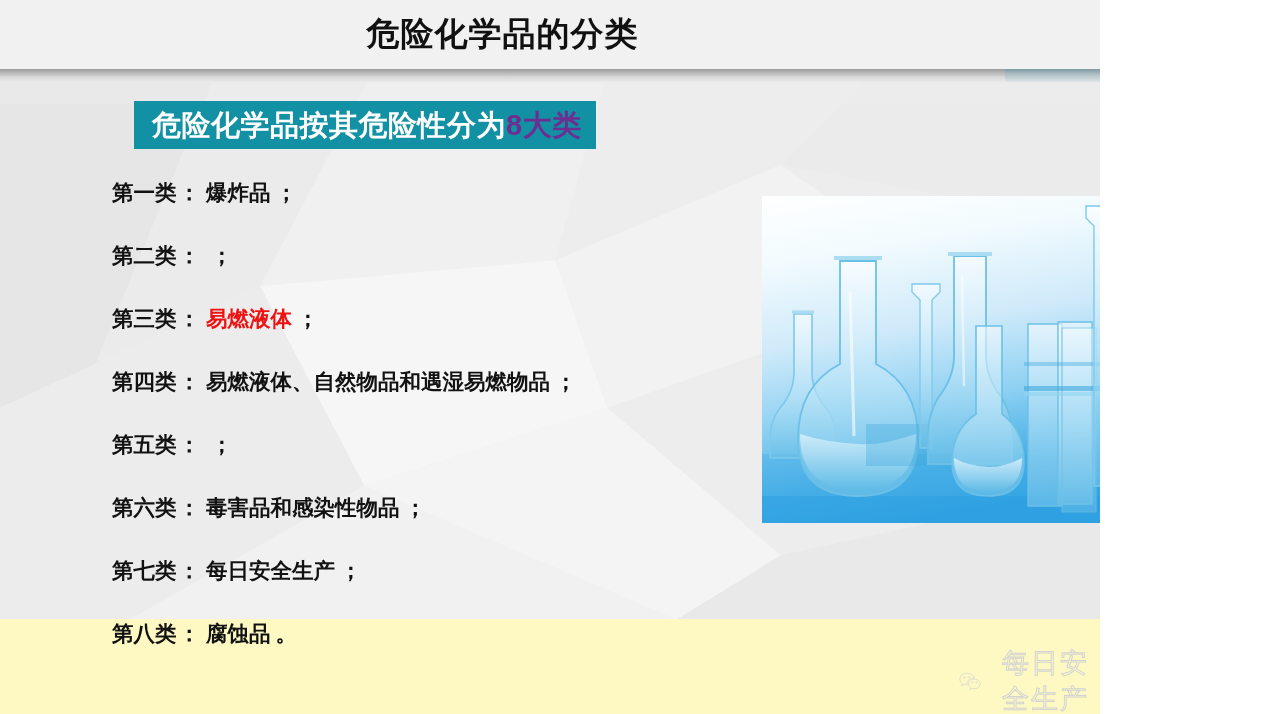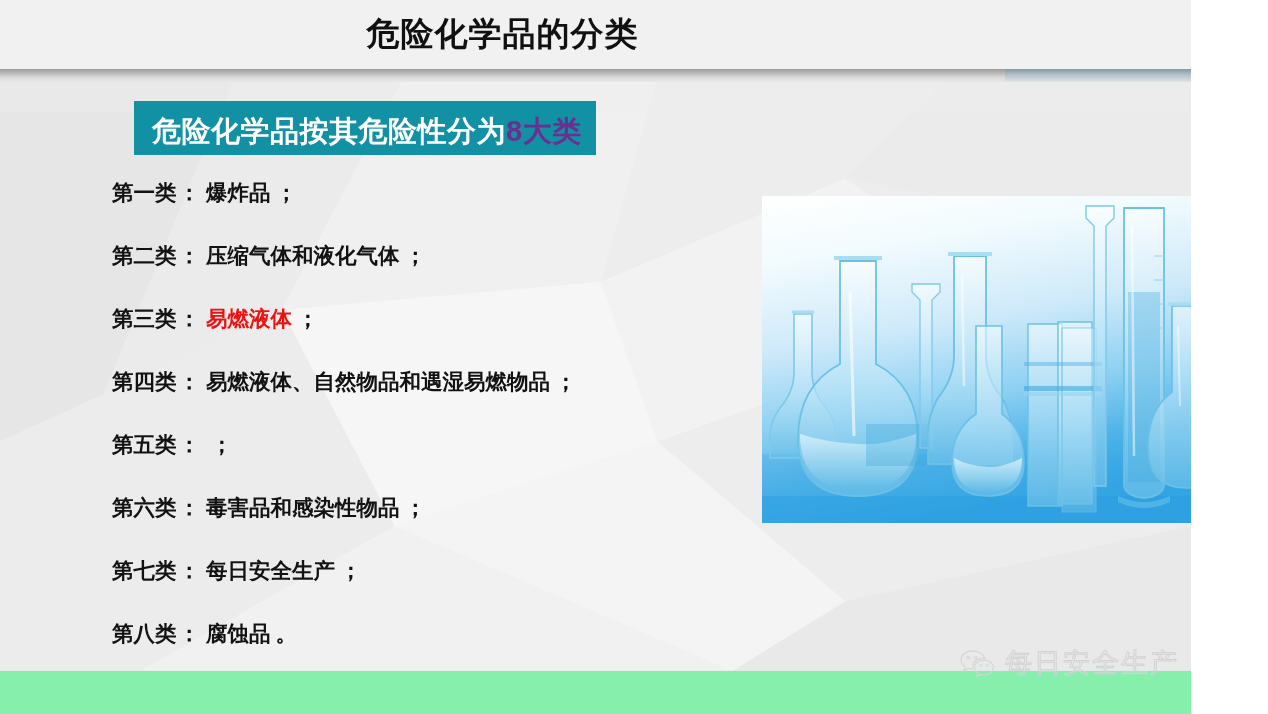--- a/index.html
+++ b/index.html
@@ -8,23 +8,23 @@
   }
   body {
     width: 1268px;
     height: 714px;
     font-family: "Liberation Sans", sans-serif;
     overflow: hidden;
   }
 
   #slide {
     position: relative;
-    width: 1191px;
+    width: 1100px;
     height: 714px;
-    background: #86efac;
+    background: #fef9c3;
     overflow: hidden;
     text-align: center;
   }
 
   
   .bg-facets {
     position: absolute;
     inset: 0;
     z-index: 0;
     pointer-events: none;
@@ -91,21 +91,21 @@
     font-weight: bold;
     letter-spacing: 1px;
   }
 
   
   .banner {
     position: absolute;
     left: 134px;
     top: 101px;
     height: 46px;
-    padding: 8px 14px 0 18px;
+    padding: 2px 14px 0 18px;
     background: #1191a3;
     display: flex;
     align-items: center;
     z-index: 5;
   }
   .banner-text {
     font-size: 29px;
     font-weight: bold;
     color: #ffffff;
     letter-spacing: 0.5px;
@@ -228,21 +228,20 @@
     <div class="list-item">
       <span class="list-label">第一类</span>
       <span class="list-sep">：</span>
       <span class="list-value">爆炸品</span>
       <span class="list-end">；</span>
     </div>
 
     <div class="list-item">
       <span class="list-label">第二类</span>
       <span class="list-sep">：</span>
-      <span class="list-value">压缩气体和液化气体</span>
       <span class="list-end">；</span>
     </div>
 
     <div class="list-item">
       <span class="list-label">第三类</span>
       <span class="list-sep">：</span>
       <span class="list-value hl">易燃液体</span>
       <span class="list-end">；</span>
     </div>
 

